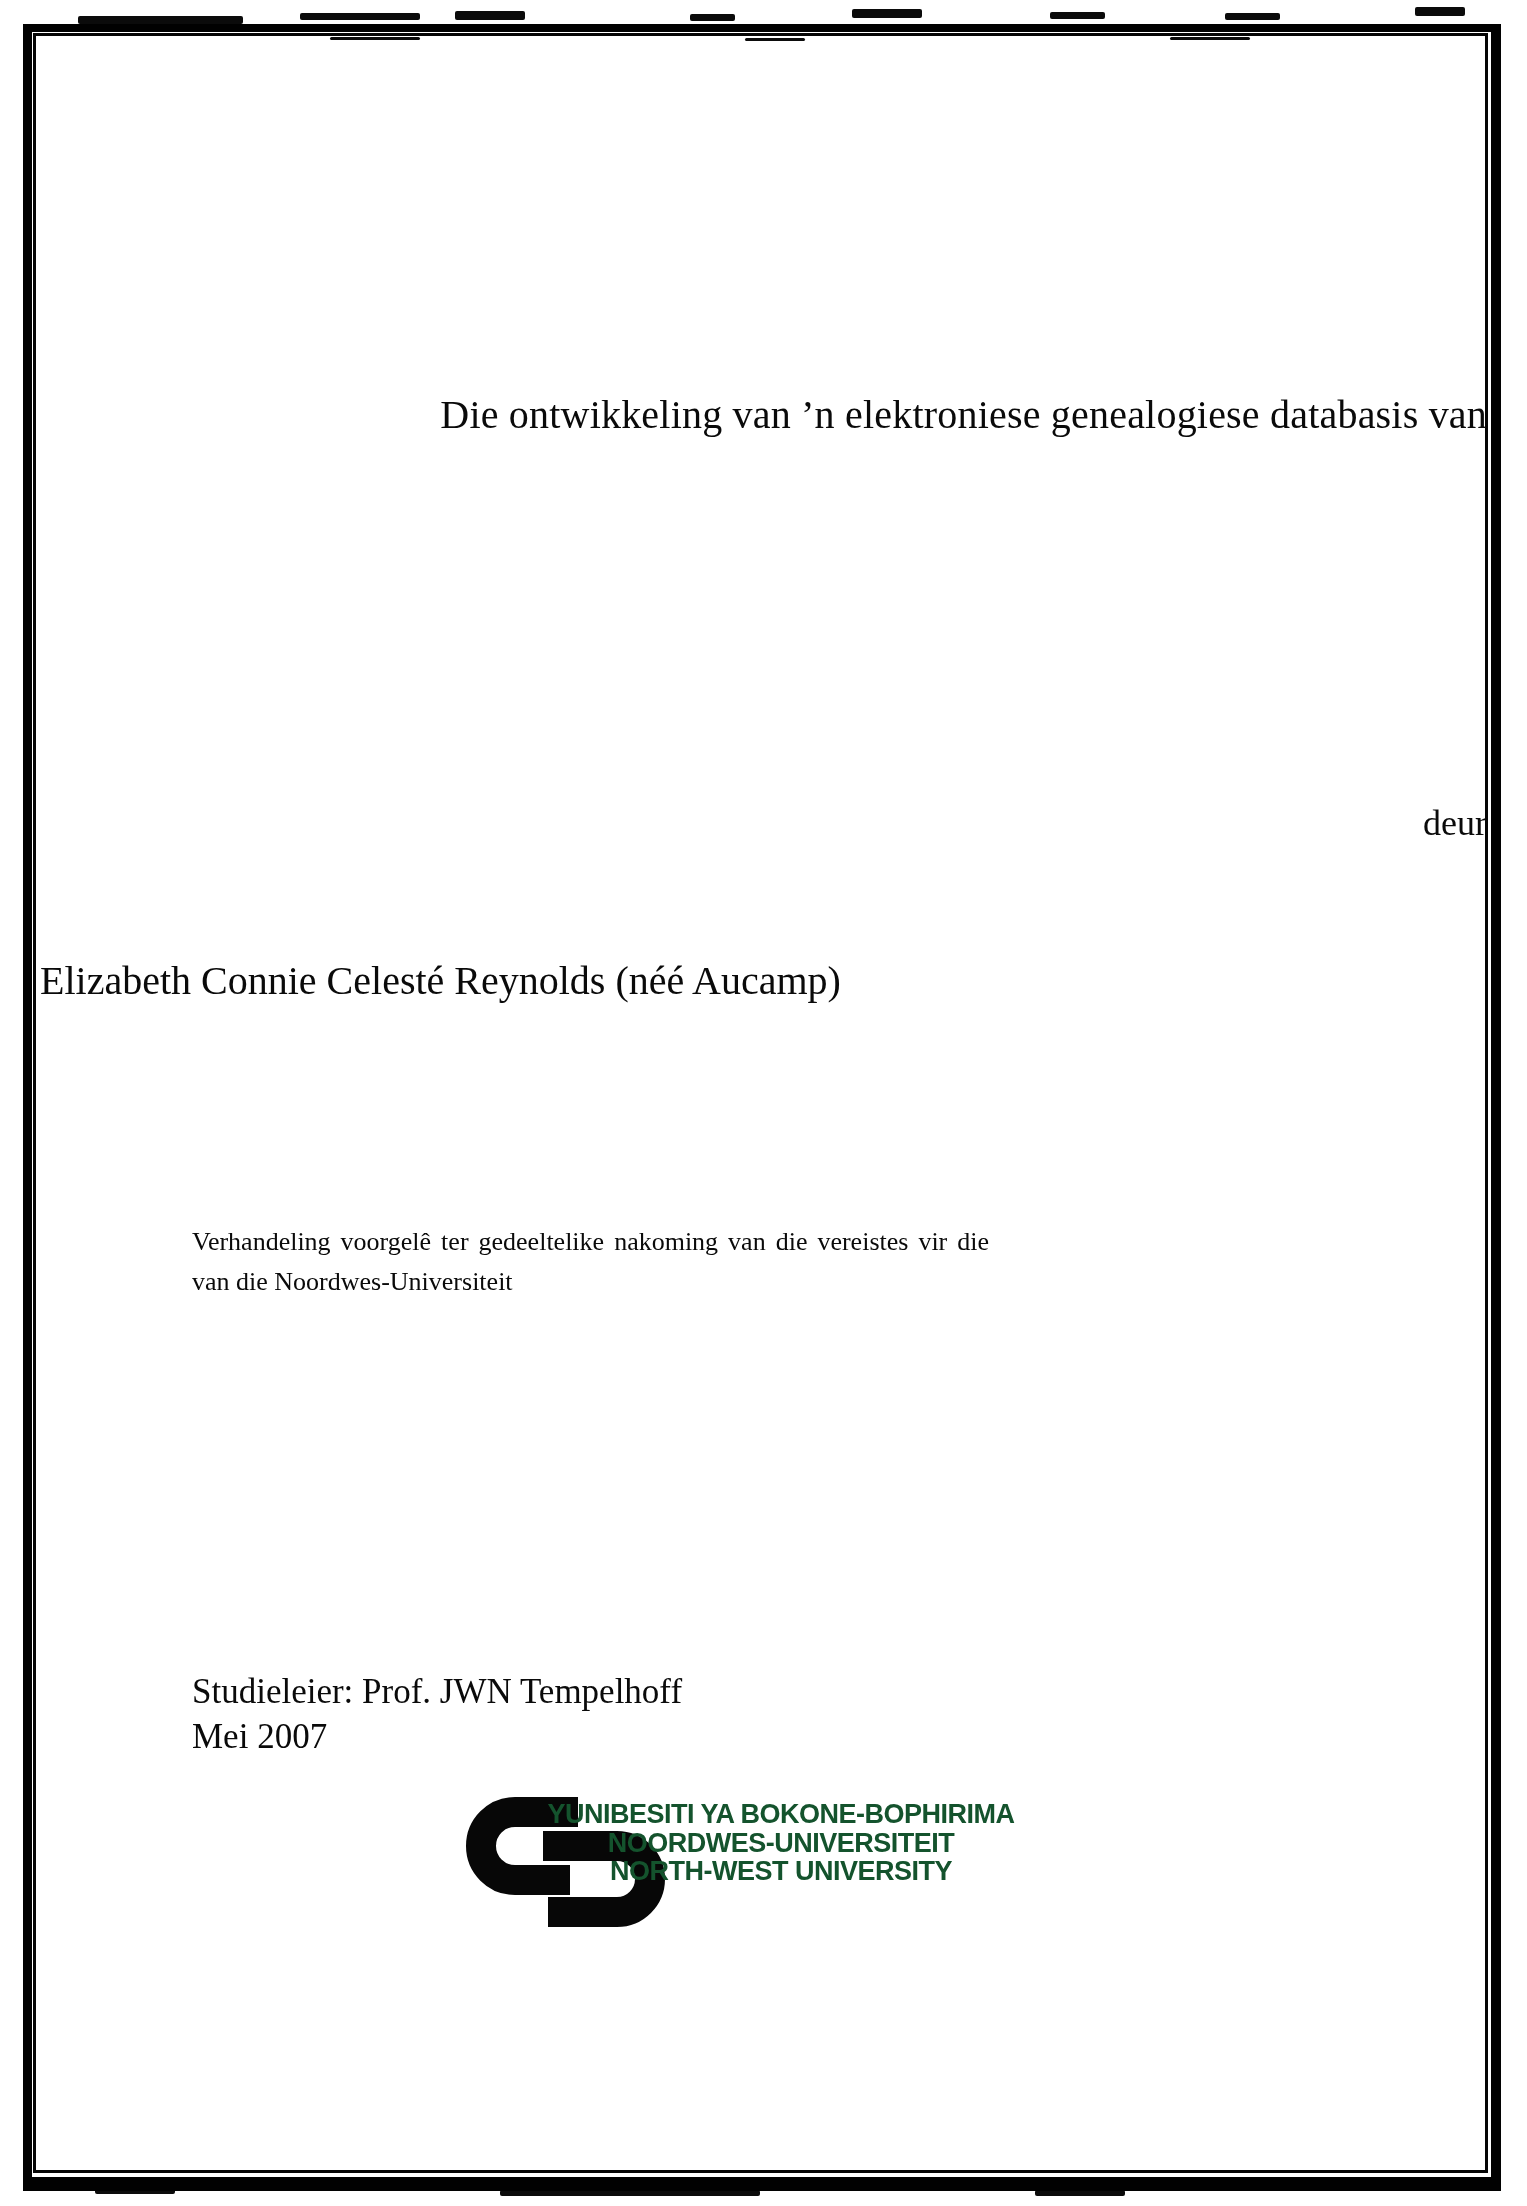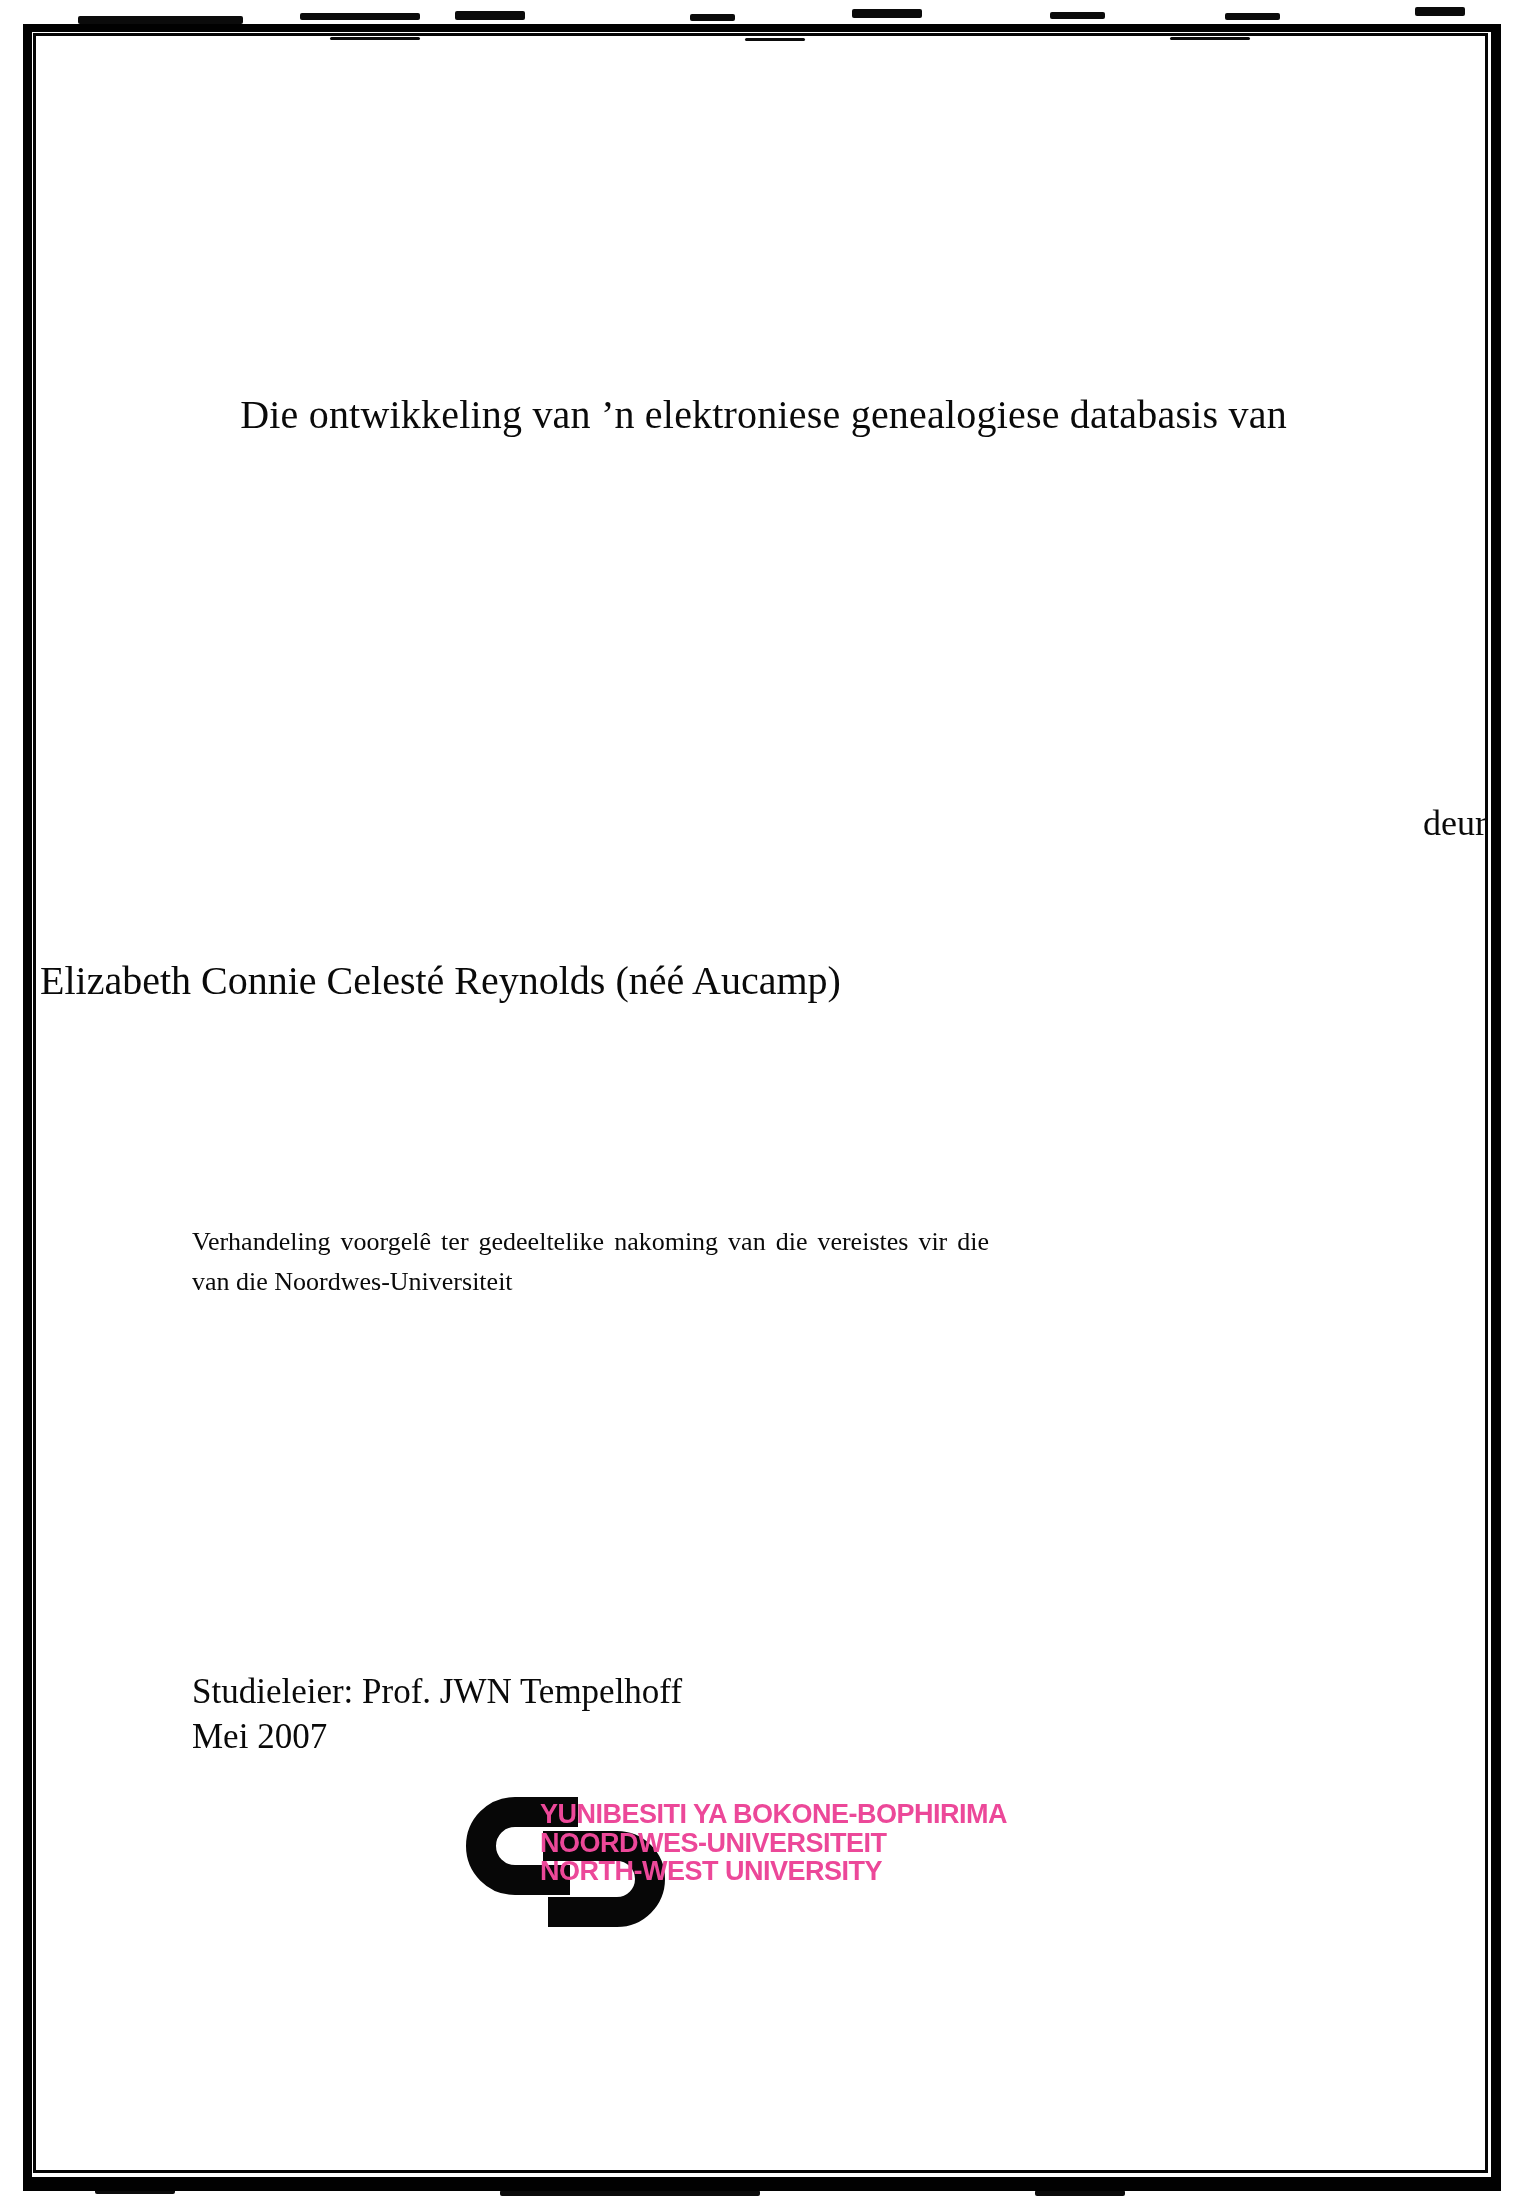--- a/index.html
+++ b/index.html
@@ -38,21 +38,21 @@
   .noise {
     position: absolute;
     background: #0b0b0b;
     border-radius: 2px;
   }
 
   .title-block {
     position: absolute;
     left: 40px; right: 40px;
     top: 372px;
-    text-align: center;
+    text-align: right;
     font-size: 40px;
     line-height: 85px;
     white-space: nowrap;
     letter-spacing: 0.2px;
   }
 
   .byline {
     position: absolute;
     left: 40px; right: 40px;
     top: 803px;
@@ -103,27 +103,27 @@
   .logo-mark {
     position: absolute;
     left: 0; top: 0;
     width: 200px; height: 131px;
   }
   .logo-text {
     position: absolute;
     left: 74px;
     width: 482px;
     top: 3px;
-    text-align: left;
+    text-align: center;
     font-family: "Liberation Sans", "DejaVu Sans", sans-serif;
     font-weight: 700;
     font-size: 27px;
     line-height: 28.5px;
     letter-spacing: -0.5px;
-    color: #ec4899;
+    color: #14532d;
     white-space: nowrap;
   }
 </style>
 </head>
 <body>
 
 <div class="noise" style="left:78px;  top:16px; width:165px; height:8px;"></div>
 <div class="noise" style="left:300px; top:13px; width:120px; height:7px;"></div>
 <div class="noise" style="left:455px; top:11px; width:70px;  height:9px;"></div>
 <div class="noise" style="left:690px; top:14px; width:45px;  height:7px;"></div>

